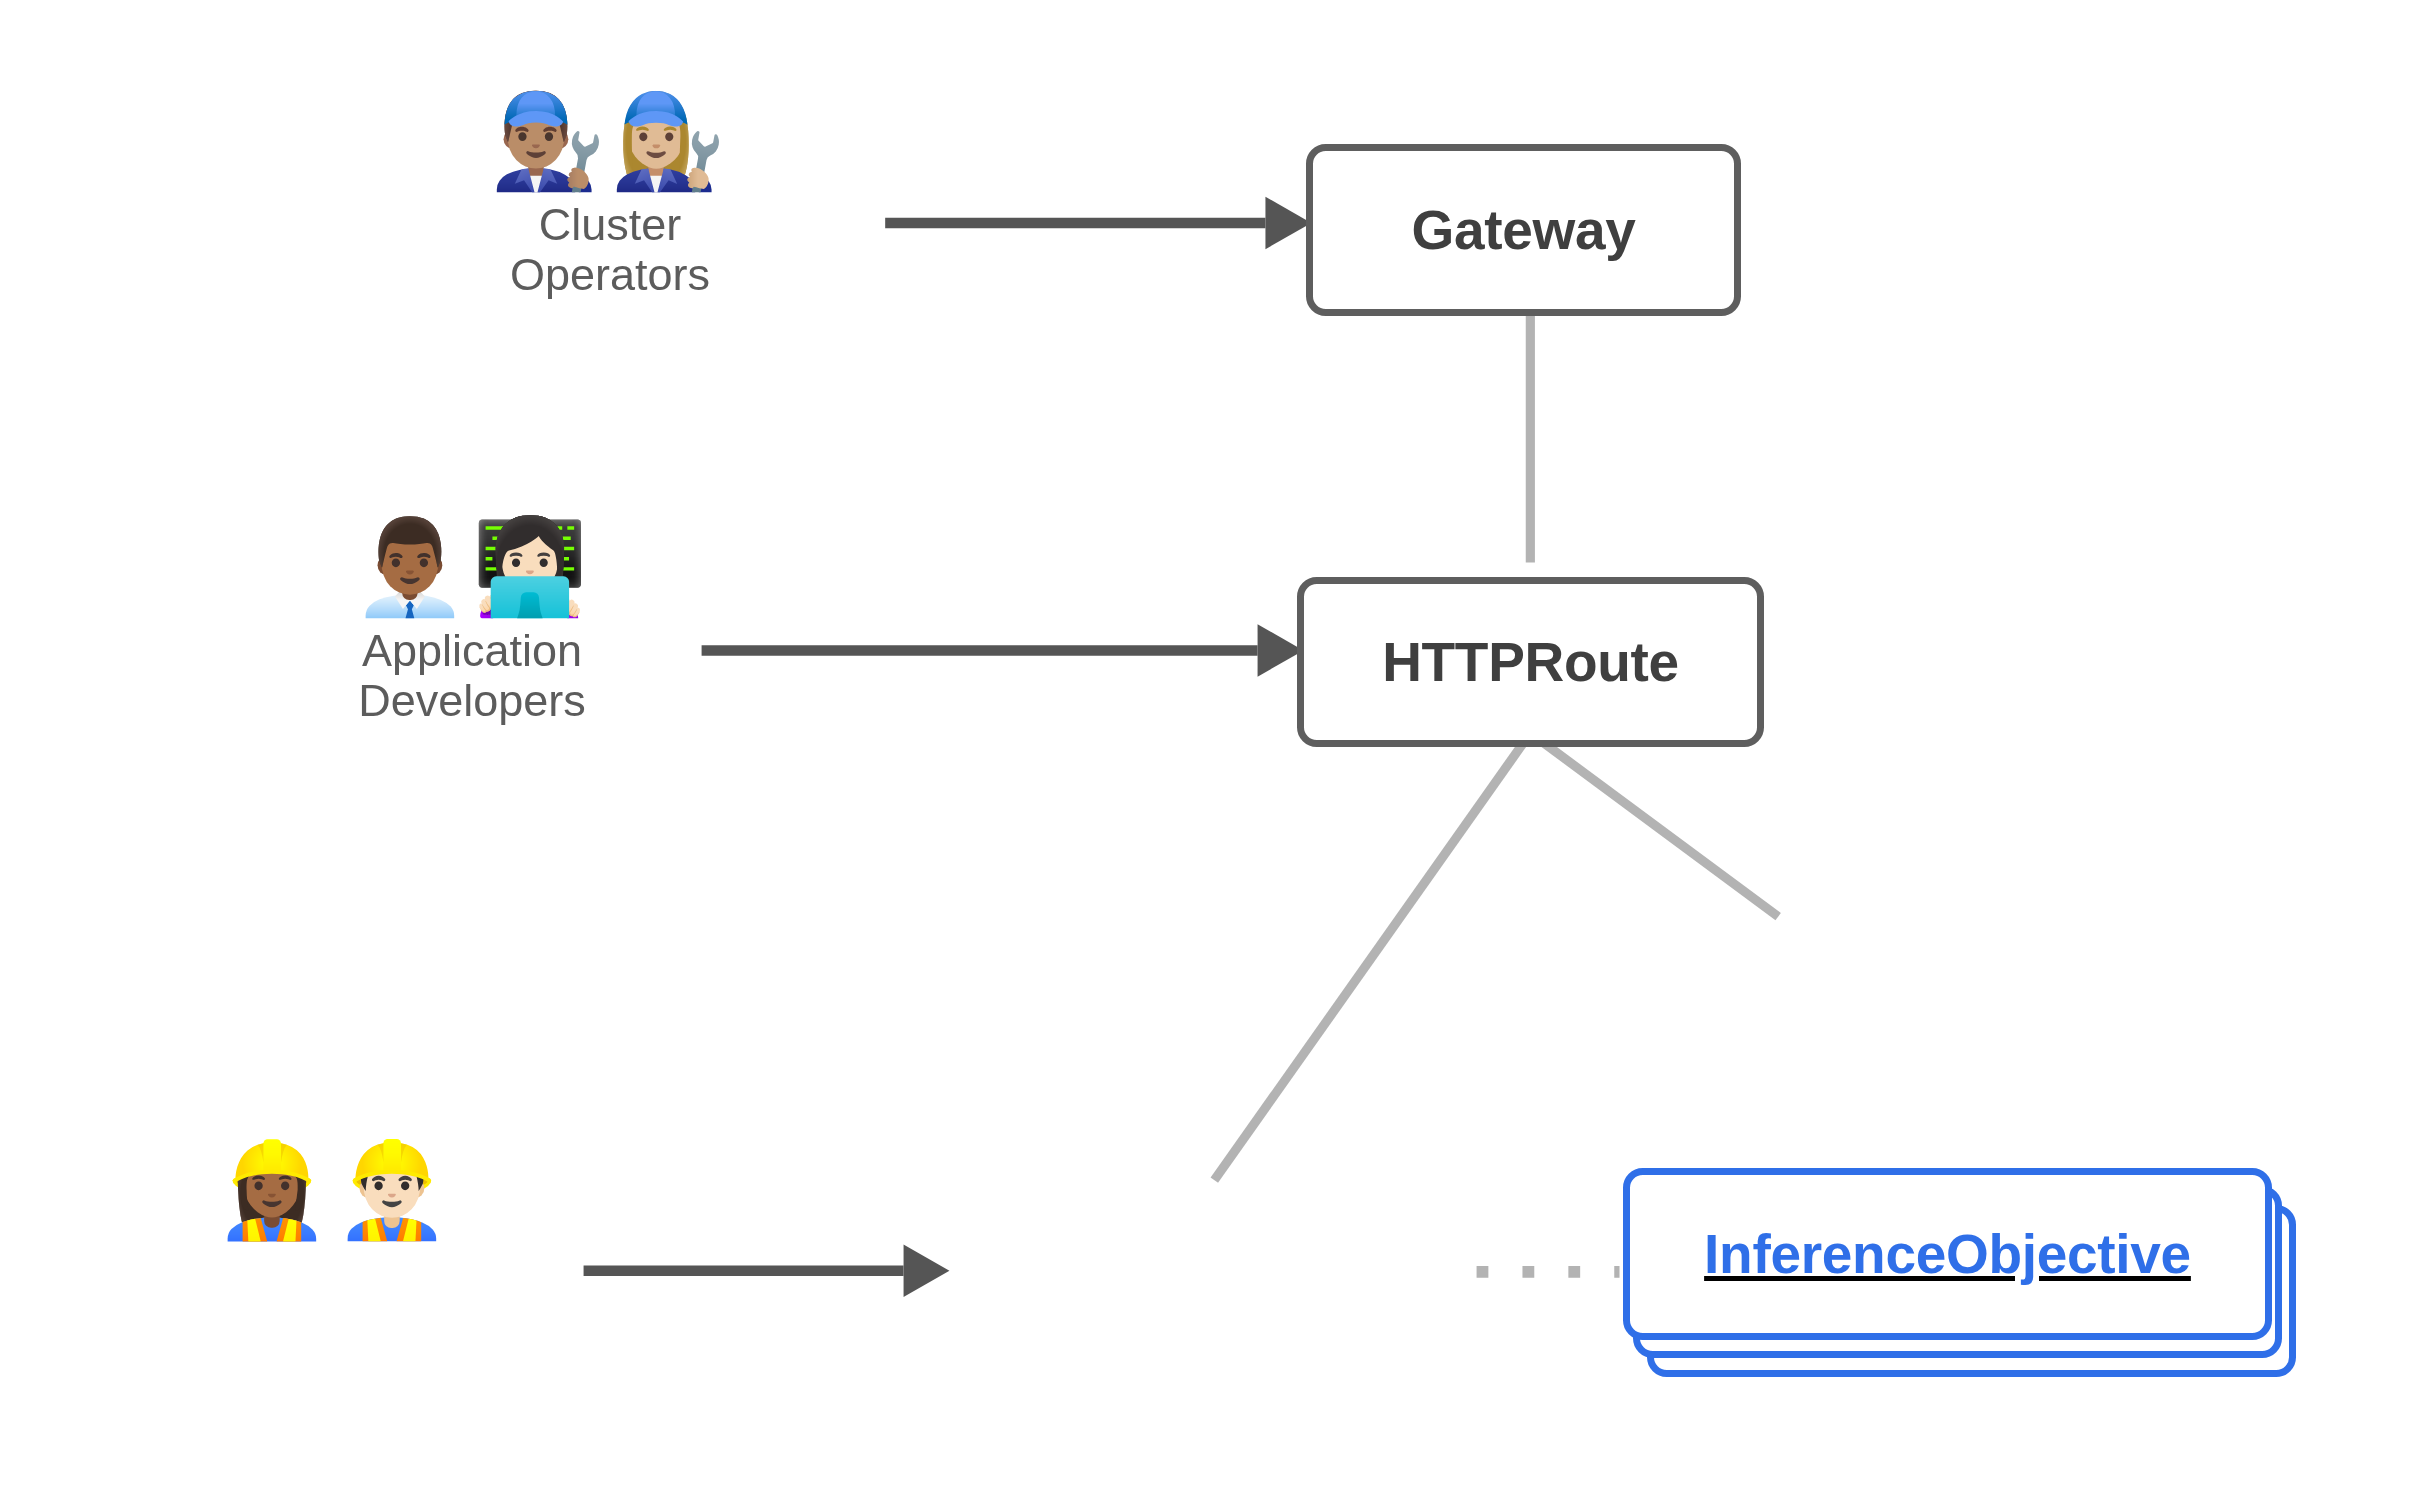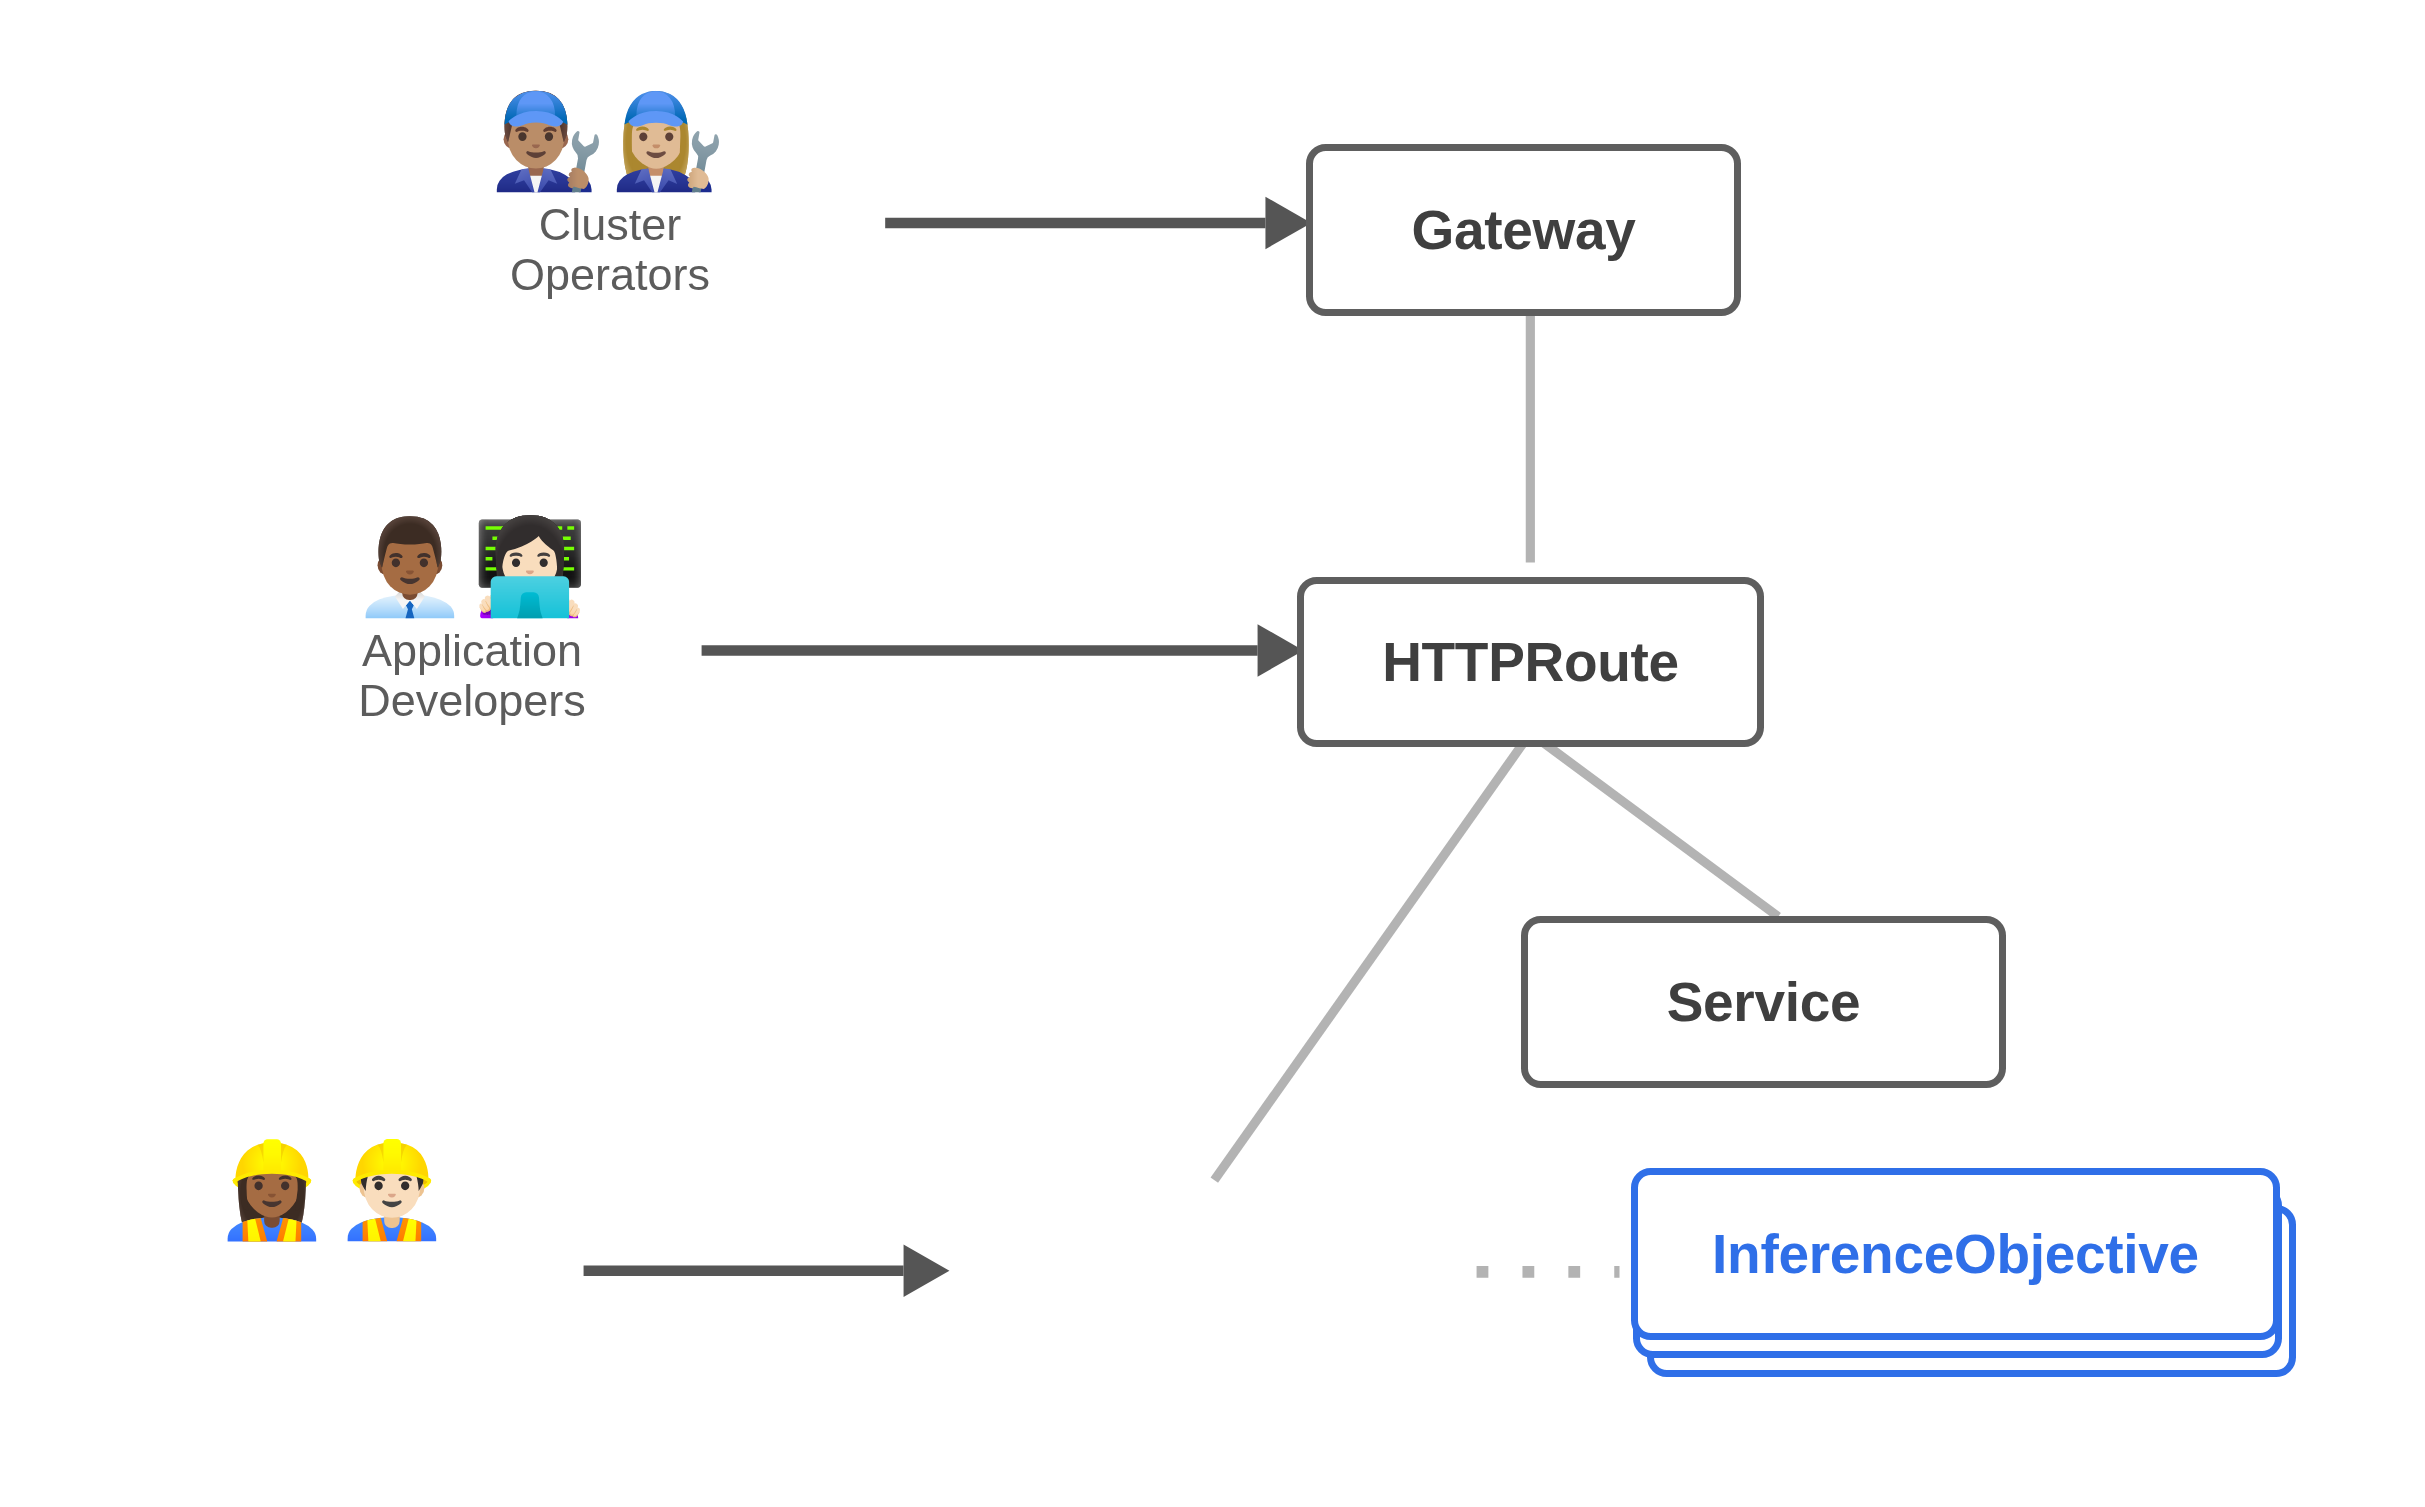--- a/index.html
+++ b/index.html
@@ -143,27 +143,24 @@
   </div>
 
   <div class="node node-gray" style="left:1306px; top:136px; width:435px; height:172px;margin-top:8px;">
     <span class="node-label">Gateway</span>
   </div>
 
   <div class="node node-gray" style="left:1297px; top:562px; width:467px; height:170px;margin-top:15px;">
     <span class="node-label">HTTPRoute</span>
   </div>
 
-  <div class="node node-gray" style="left:1521px; top:916px; width:485px; height:172px;">
-    <span class="node-label">Service</span>
-  </div>
 
 
   <div class="stack" style="left:1619px; top:1168px; width:695px; height:216px;">
     <div class="stack-card" style="left:27.5px; top:37px; width:649px; height:172px;"></div>
     <div class="stack-card" style="left:13.8px; top:18.4px; width:649px; height:172px;"></div>
-    <div class="stack-card stack-front" style="left:12px; top:0px; width:649px; height:172px;">
+    <div class="stack-card stack-front" style="left:4px; top:0px; width:649px; height:172px;text-decoration:underline;">
       <span class="node-label" style="color:#2f6fe8;">InferenceObjective</span>
     </div>
   </div>
 
 </div>
 
 
 </body></html>

